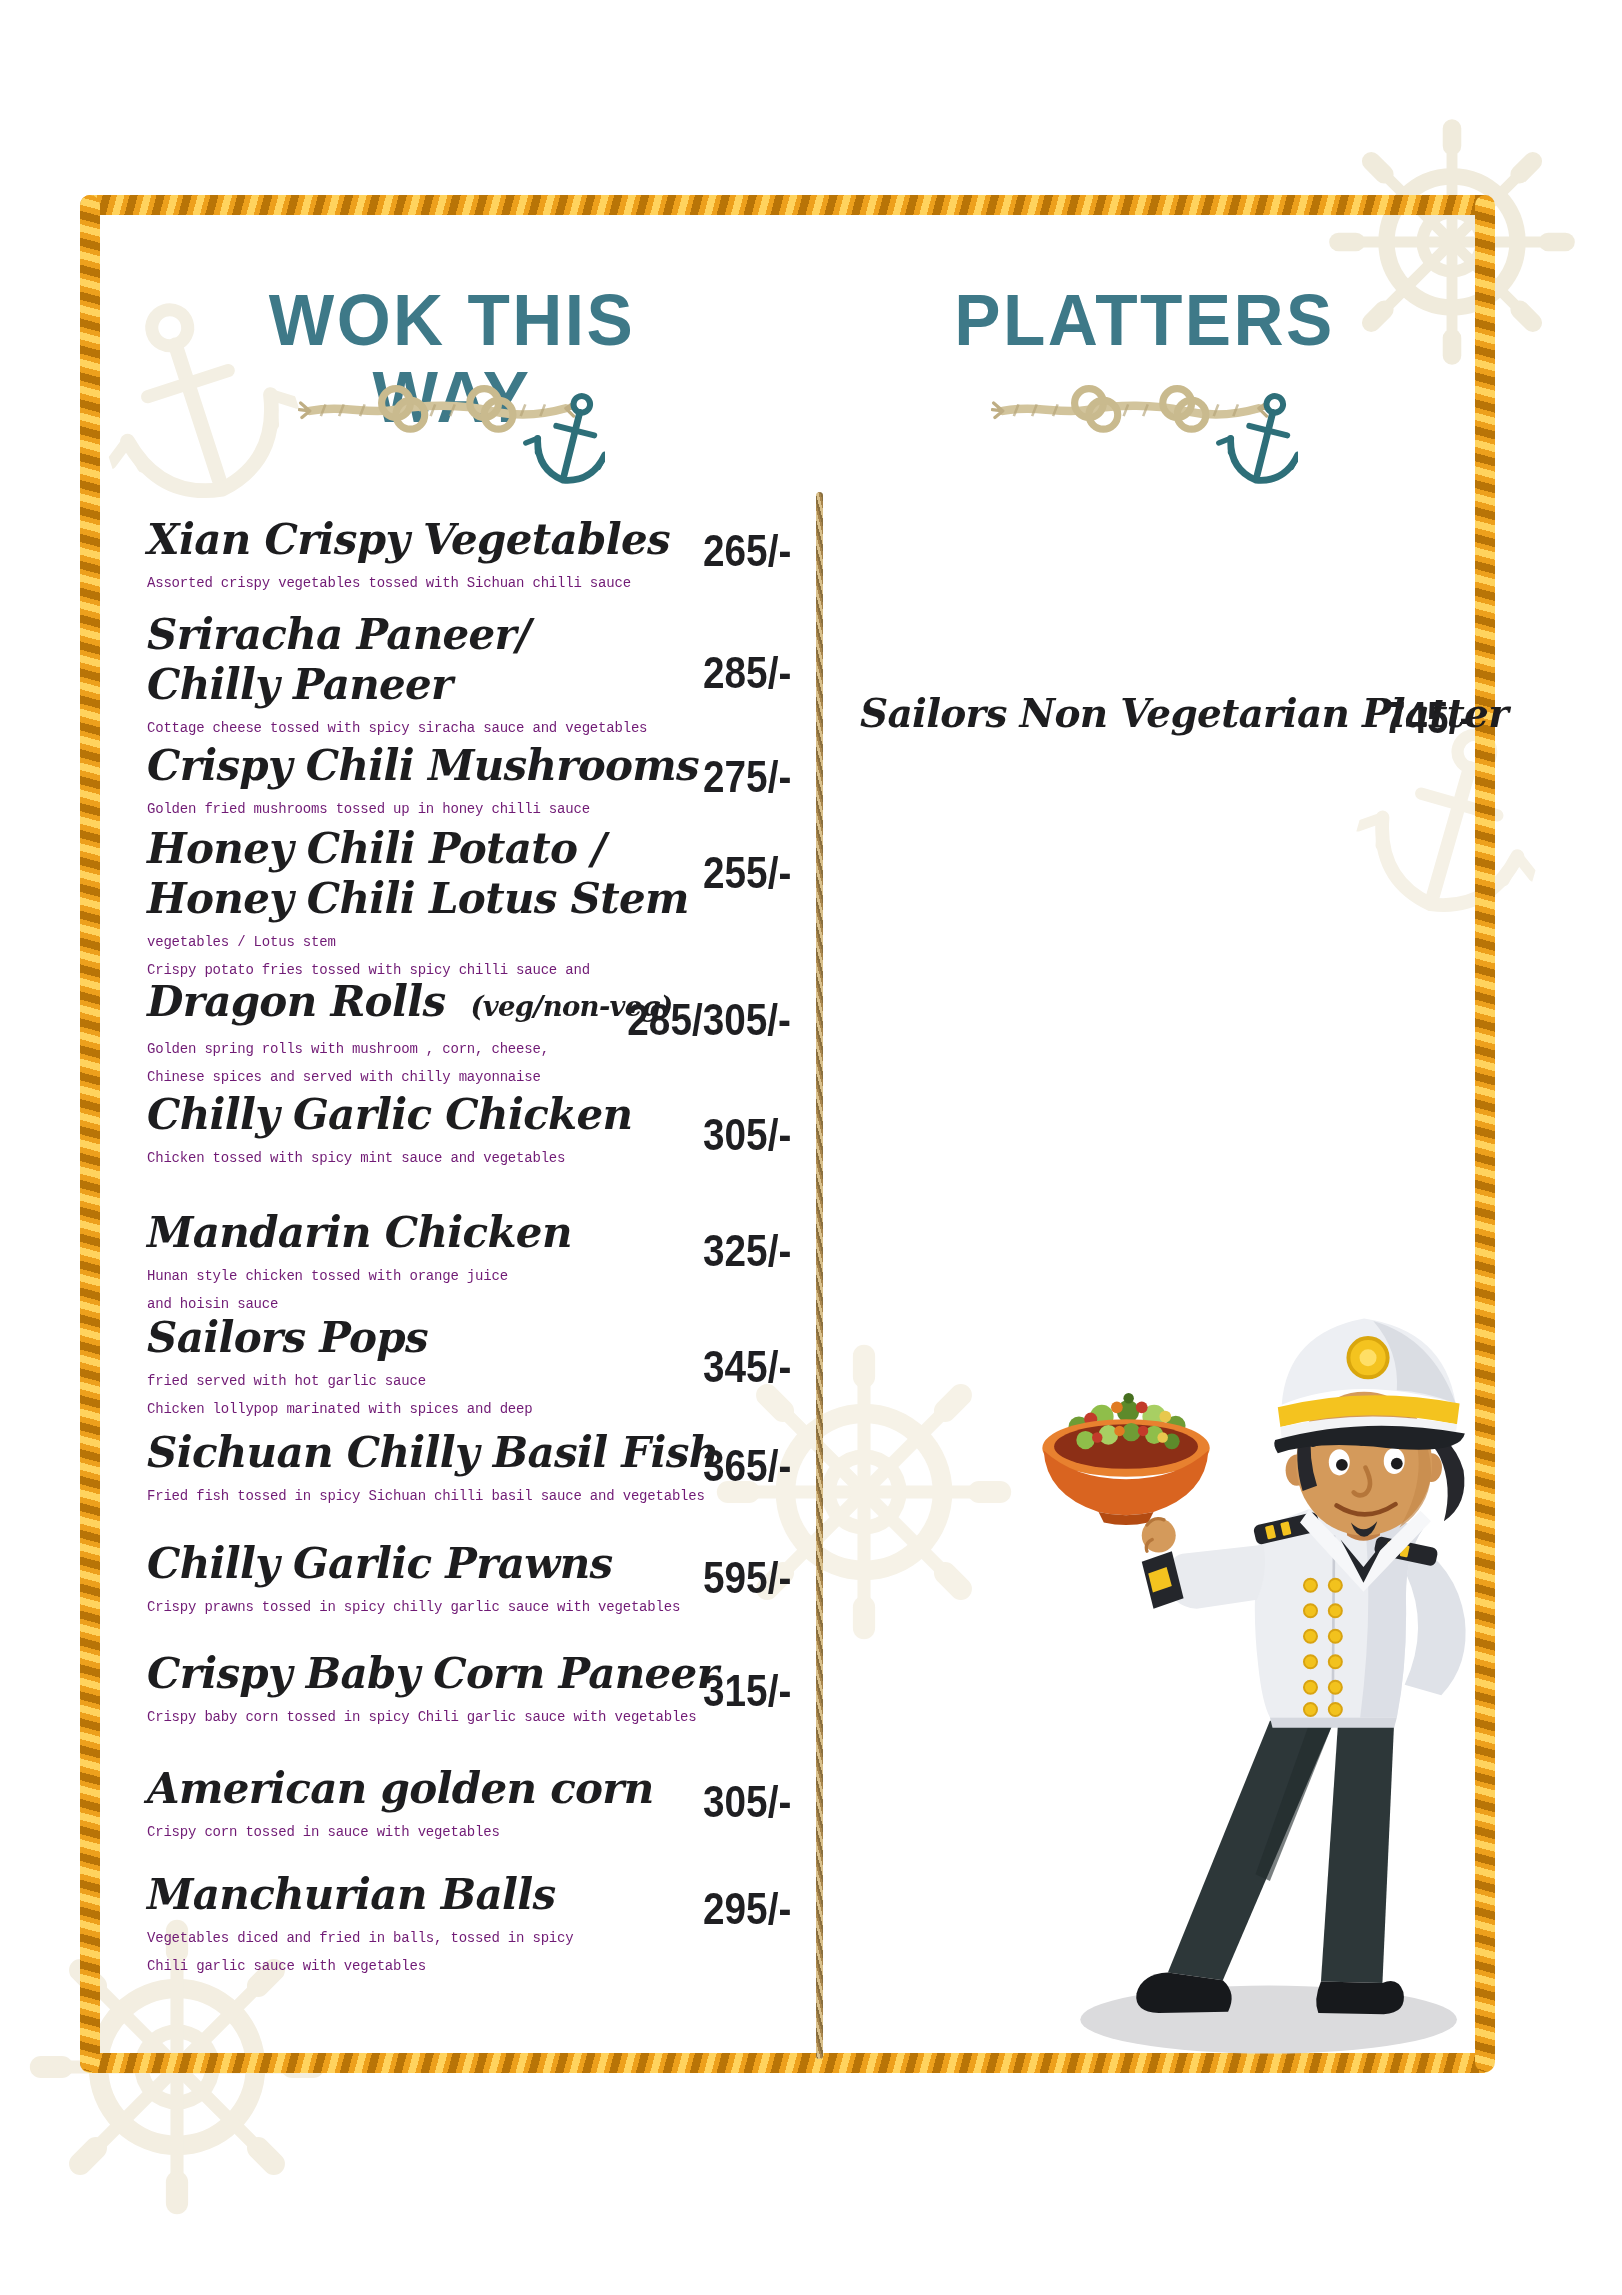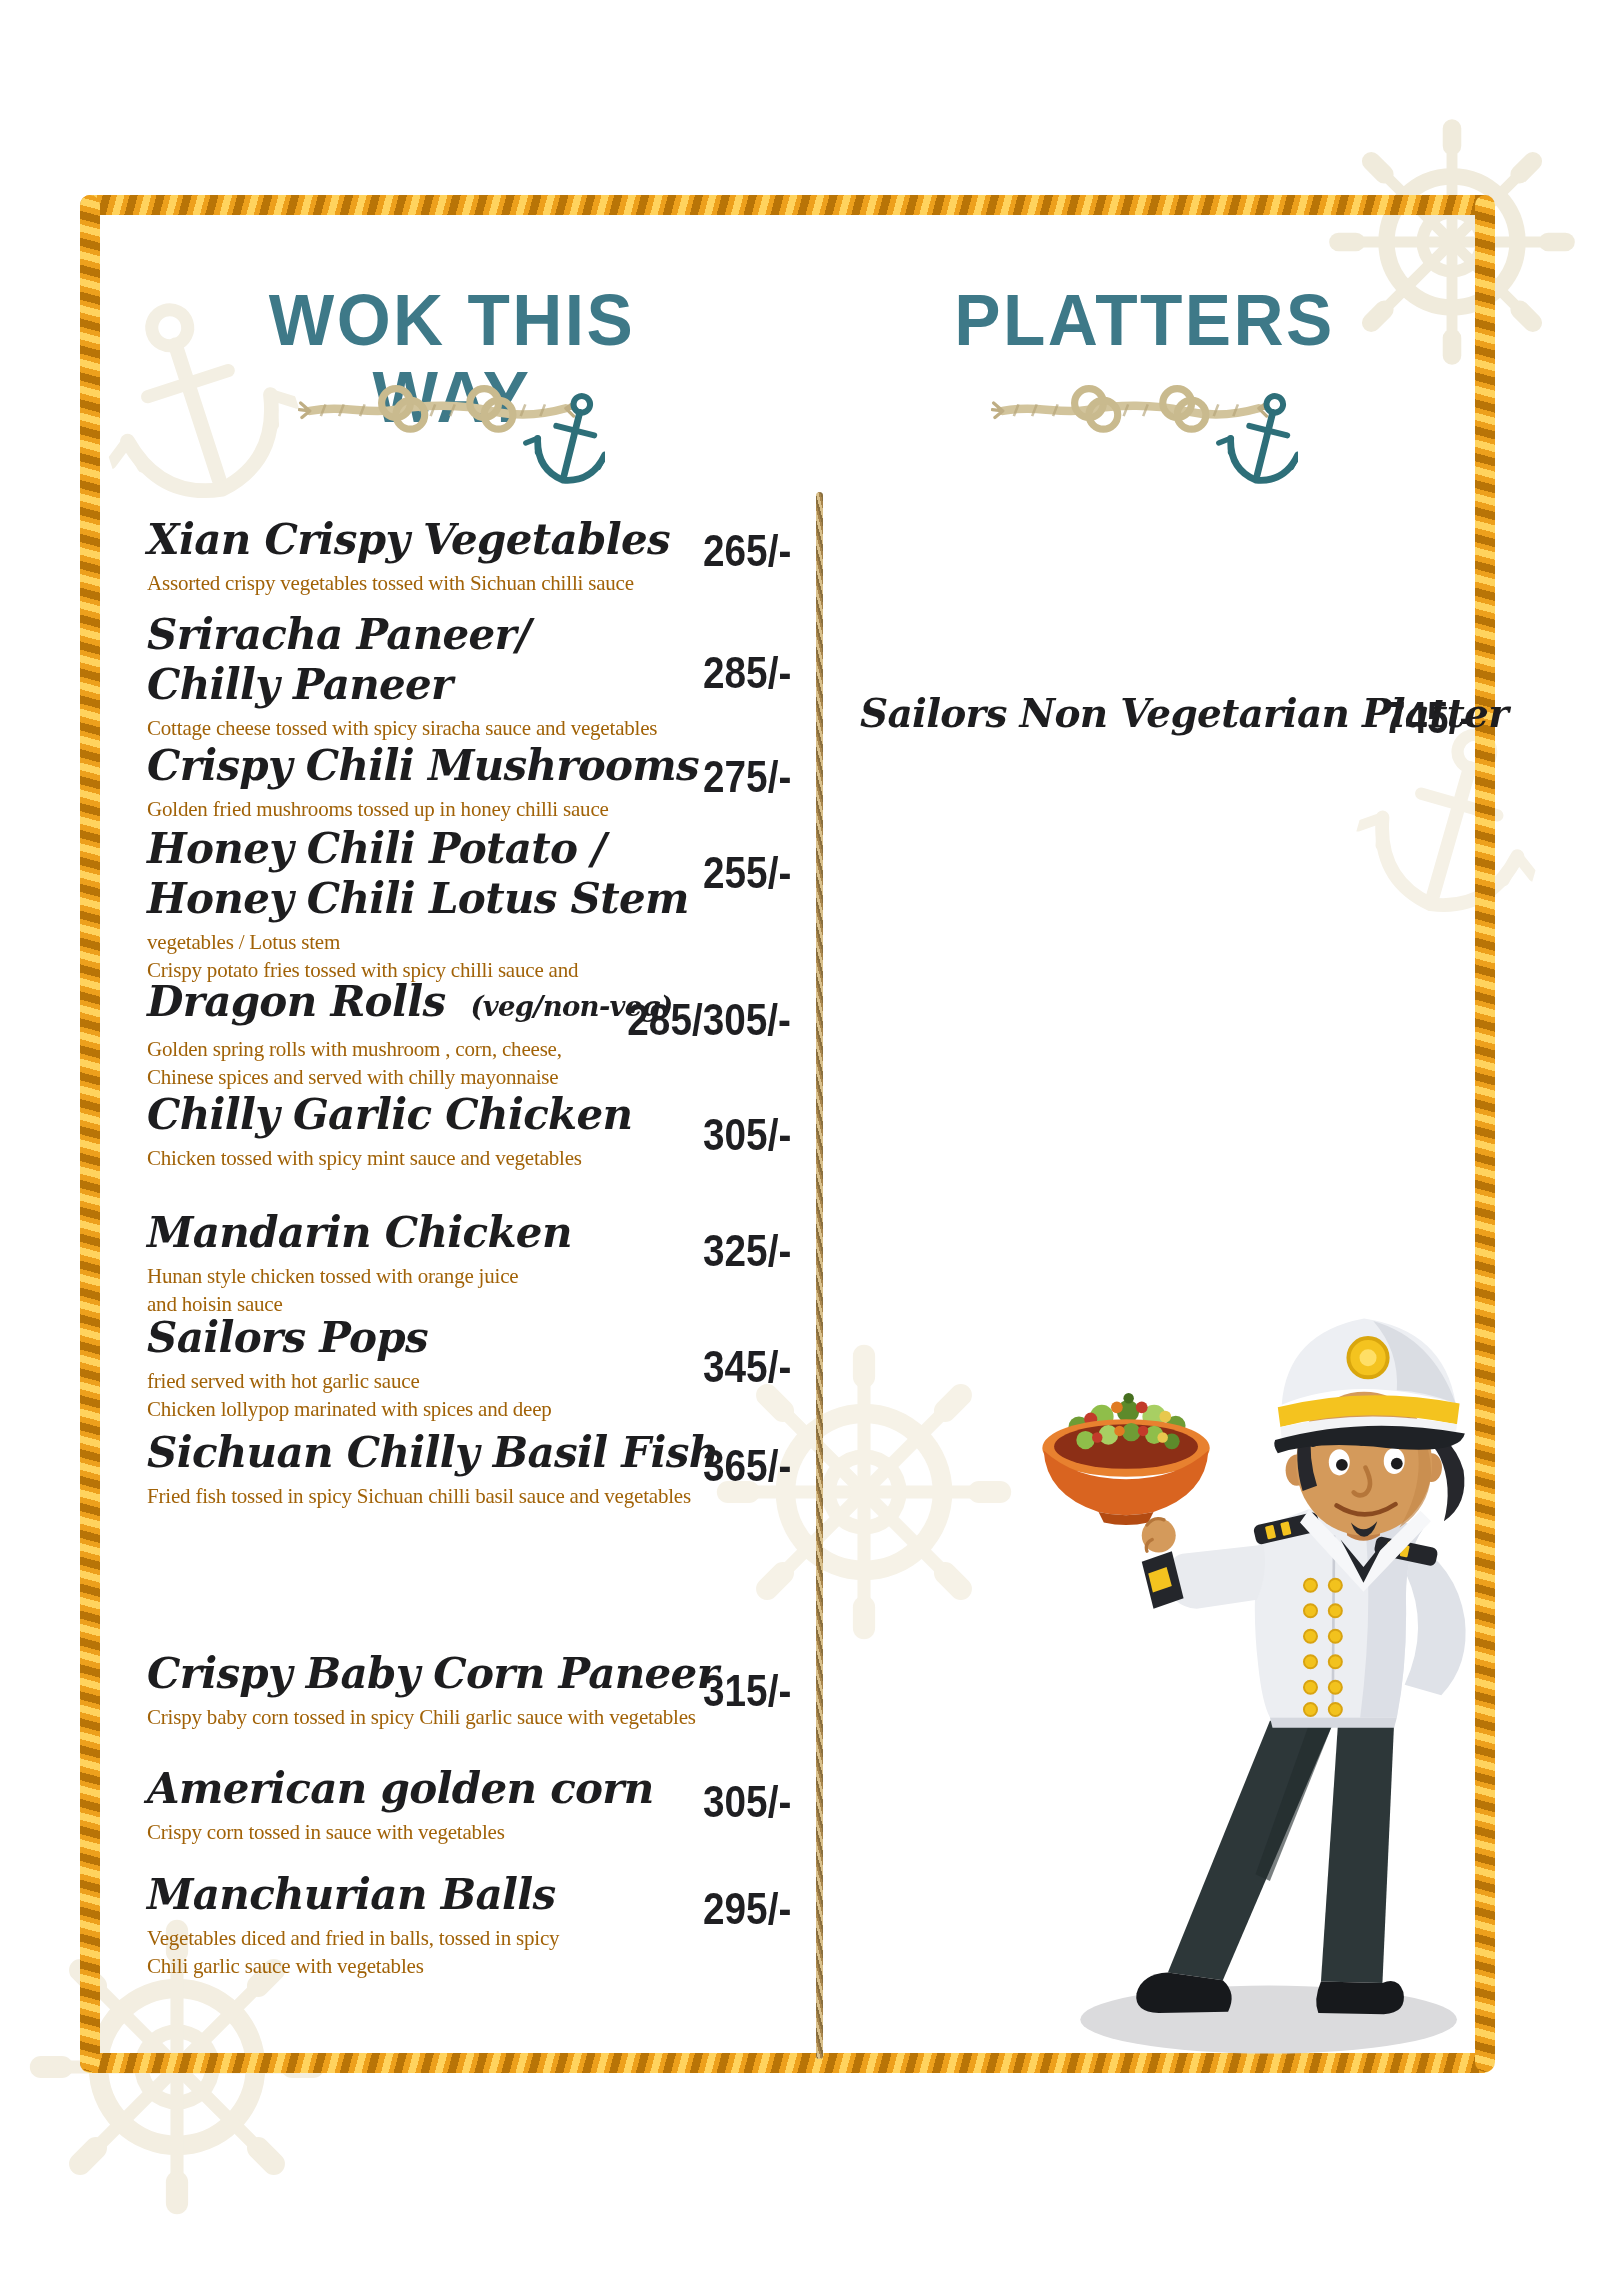--- a/index.html
+++ b/index.html
@@ -38,21 +38,21 @@
         #8a6f3e 0 2px,#d9c08b 2px 4.6px,#a8854b 4.6px 6.5px);}
 
   
   .mi{position:absolute;z-index:3;left:147px;width:644px;}
   .pi{position:absolute;z-index:3;left:860px;width:612px;}
   .mi-name{font-family:"DejaVu Serif","Liberation Serif",serif;font-style:italic;font-weight:700;
            font-size:42px;line-height:50px;color:#1d1d1f;letter-spacing:-0.7px;white-space:nowrap;}
   .pi .mi-name{font-size:39px;}
   .mi-note{font-family:"DejaVu Serif","Liberation Serif",serif;font-style:italic;font-weight:700;
            font-size:27.5px;color:#1d1d1f;margin-left:25px;letter-spacing:-0.7px;}
-  .mi-desc{font-family:Liberation Serif, serif;font-size:21px;line-height:27.5px;color:#a16207;
+  .mi-desc{font-family:Liberation Mono, monospace;font-size:14px;line-height:27.5px;color:#701a75;
            letter-spacing:-0.2px;margin-top:5.2px;max-width:608px;}
   .mi-desc + .mi-desc{margin-top:0;}
   .mi-price{position:absolute;right:0;white-space:nowrap;
             font-family:"Liberation Sans",sans-serif;font-weight:700;font-size:44px;color:#1f1f22;}
   .mi-price .px{display:inline-block;transform:scaleX(.88);transform-origin:right center;}
 
   .sailor{position:absolute;z-index:3;left:1007px;top:1292px;}
 </style>
 </head>
 <body>
@@ -210,20 +210,25 @@
     <div class="mi-desc">Chicken lollypop marinated with spices and deep</div>
     <div class="mi-price" style="top:29px"><span class="px">345/-</span></div>
   </div>
 
   <div class="mi" style="top:1428px">
     <div class="mi-name">Sichuan Chilly Basil Fish</div>
     <div class="mi-desc">Fried fish tossed in spicy Sichuan chilli basil sauce and vegetables</div>
     <div class="mi-price" style="top:13px"><span class="px">365/-</span></div>
   </div>
 
+  <div class="mi" style="top:1539px">
+    <div class="mi-name">Chilly Garlic Prawns</div>
+    <div class="mi-desc">Crispy prawns tossed in spicy chilly garlic sauce with vegetables</div>
+    <div class="mi-price" style="top:14.4px"><span class="px">595/-</span></div>
+  </div>
 
   <div class="mi" style="top:1649px">
     <div class="mi-name">Crispy Baby Corn Paneer</div>
     <div class="mi-desc">Crispy baby corn tossed in spicy Chili garlic sauce with vegetables</div>
     <div class="mi-price" style="top:17px"><span class="px">315/-</span></div>
   </div>
 
   <div class="mi" style="top:1764px">
     <div class="mi-name">American golden corn</div>
     <div class="mi-desc">Crispy corn tossed in sauce with vegetables</div>

